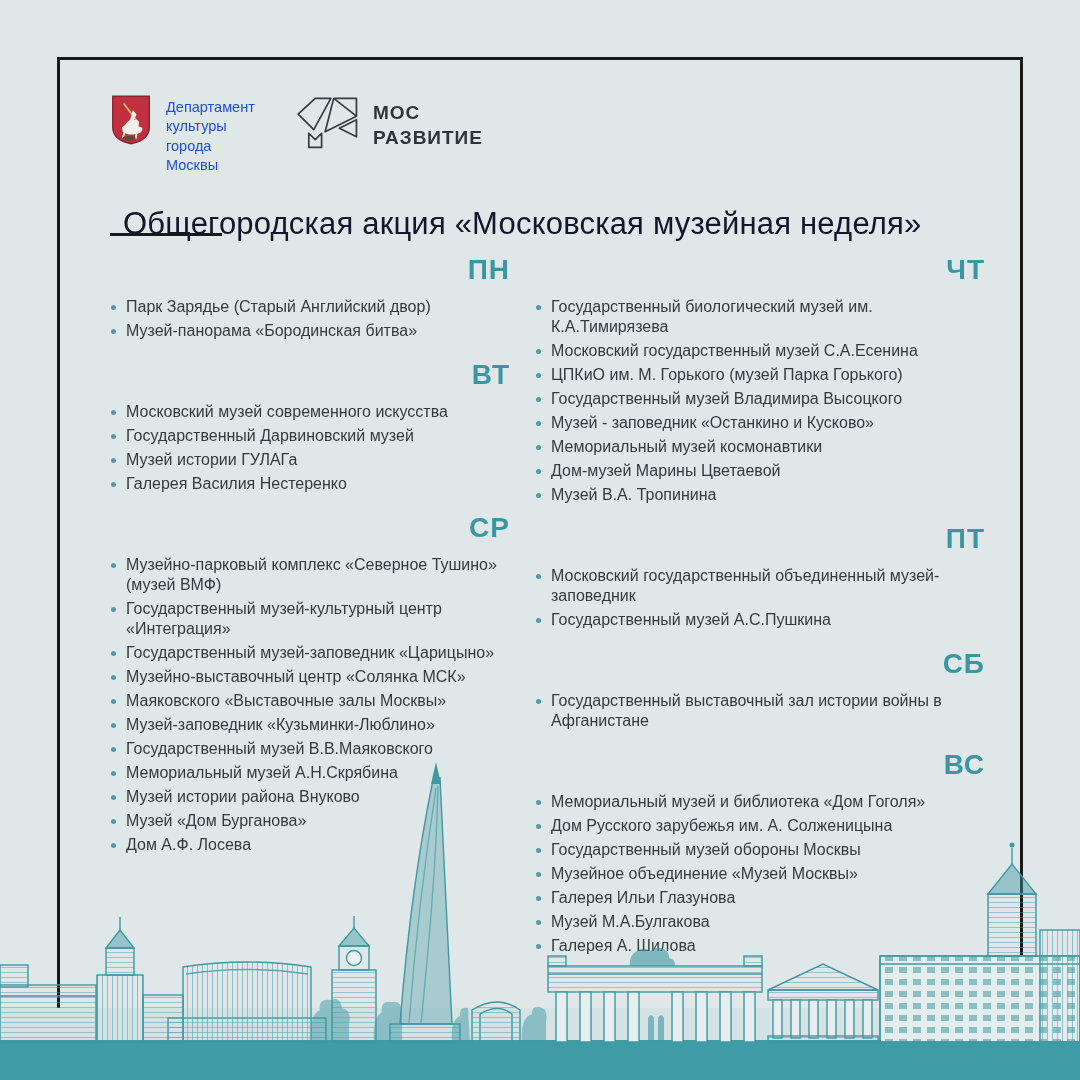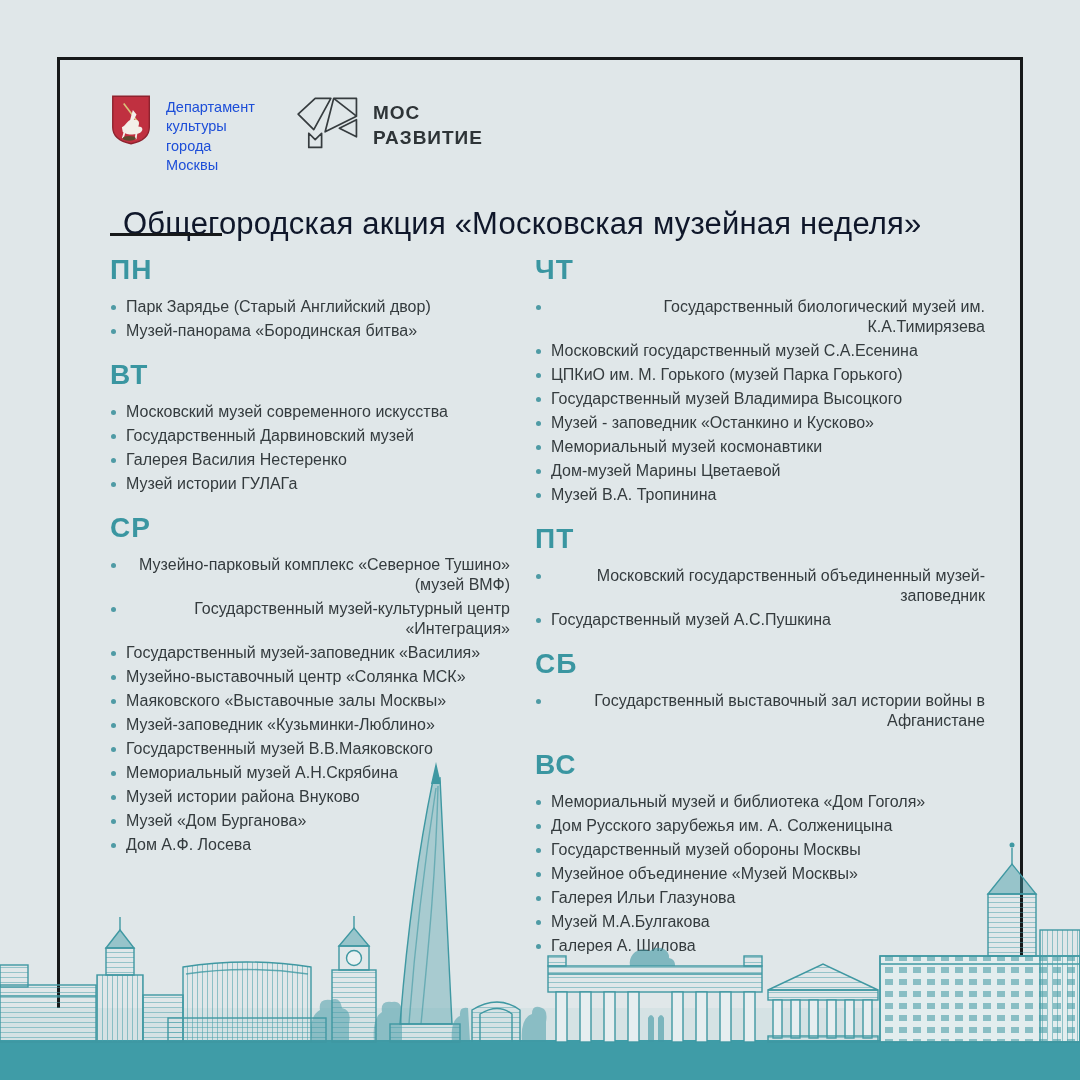--- a/index.html
+++ b/index.html
@@ -31,28 +31,28 @@
   }
   .columns{
     position:absolute;left:110px;top:254px;width:880px;
     display:flex;z-index:4;
   }
   .col-left{width:400px;margin-right:25px;flex:none;}
   .col-right{width:450px;flex:none;}
   .day{margin-bottom:18px;}
   .day-label{
     margin:0 0 11px 0;font-size:28px;font-weight:bold;
-    color:#3a96a1;letter-spacing:1px;
+    color:#3a96a1;letter-spacing:1px;text-align:right;
   }
   .museum-item{display:flex;margin-bottom:4px;}
   .bullet{
     flex:none;width:5px;height:5px;border-radius:50%;
     background:#4f9ba5;margin:8px 10px 0 1px;
   }
-  .item-text{font-size:16px;line-height:20px;color:#343b3e;text-align:right;}
+  .item-text{font-size:16px;line-height:20px;color:#343b3e;}
   .skyline{position:absolute;left:0;bottom:0;width:1080px;height:320px;z-index:6;}
 </style>
 </head>
 <body>
 
 <div class="frame"></div>
 
 <div class="header">
   <div class="dept-logo">
     <svg width="46" height="56" viewBox="0 0 46 56">
@@ -110,42 +110,42 @@
           <div class="museum-item">
             <span class="bullet"></span>
             <span class="item-text">Московский музей современного искусства</span>
           </div>
           <div class="museum-item">
             <span class="bullet"></span>
             <span class="item-text">Государственный Дарвиновский музей</span>
           </div>
           <div class="museum-item">
             <span class="bullet"></span>
+            <span class="item-text">Музей истории ГУЛАГа</span>
+          </div>
+          <div class="museum-item">
+            <span class="bullet"></span>
             <span class="item-text">Галерея Василия Нестеренко</span>
           </div>
-          <div class="museum-item">
-            <span class="bullet"></span>
-            <span class="item-text">Музей истории ГУЛАГа</span>
-          </div>
         </div>
     </section>
     <section class="day">
       <h2 class="day-label">СР</h2>
       <div class="items">
           <div class="museum-item">
             <span class="bullet"></span>
             <span class="item-text">Музейно-парковый комплекс «Северное Тушино» (музей ВМФ)</span>
           </div>
           <div class="museum-item">
             <span class="bullet"></span>
             <span class="item-text">Государственный музей-культурный центр «Интеграция»</span>
           </div>
           <div class="museum-item">
             <span class="bullet"></span>
-            <span class="item-text">Государственный музей-заповедник «Василия»</span>
+            <span class="item-text">Государственный музей-заповедник «Царицыно»</span>
           </div>
           <div class="museum-item">
             <span class="bullet"></span>
             <span class="item-text">Музейно-выставочный центр «Солянка МСК»</span>
           </div>
           <div class="museum-item">
             <span class="bullet"></span>
             <span class="item-text">Маяковского «Выставочные залы Москвы»</span>
           </div>
           <div class="museum-item">

